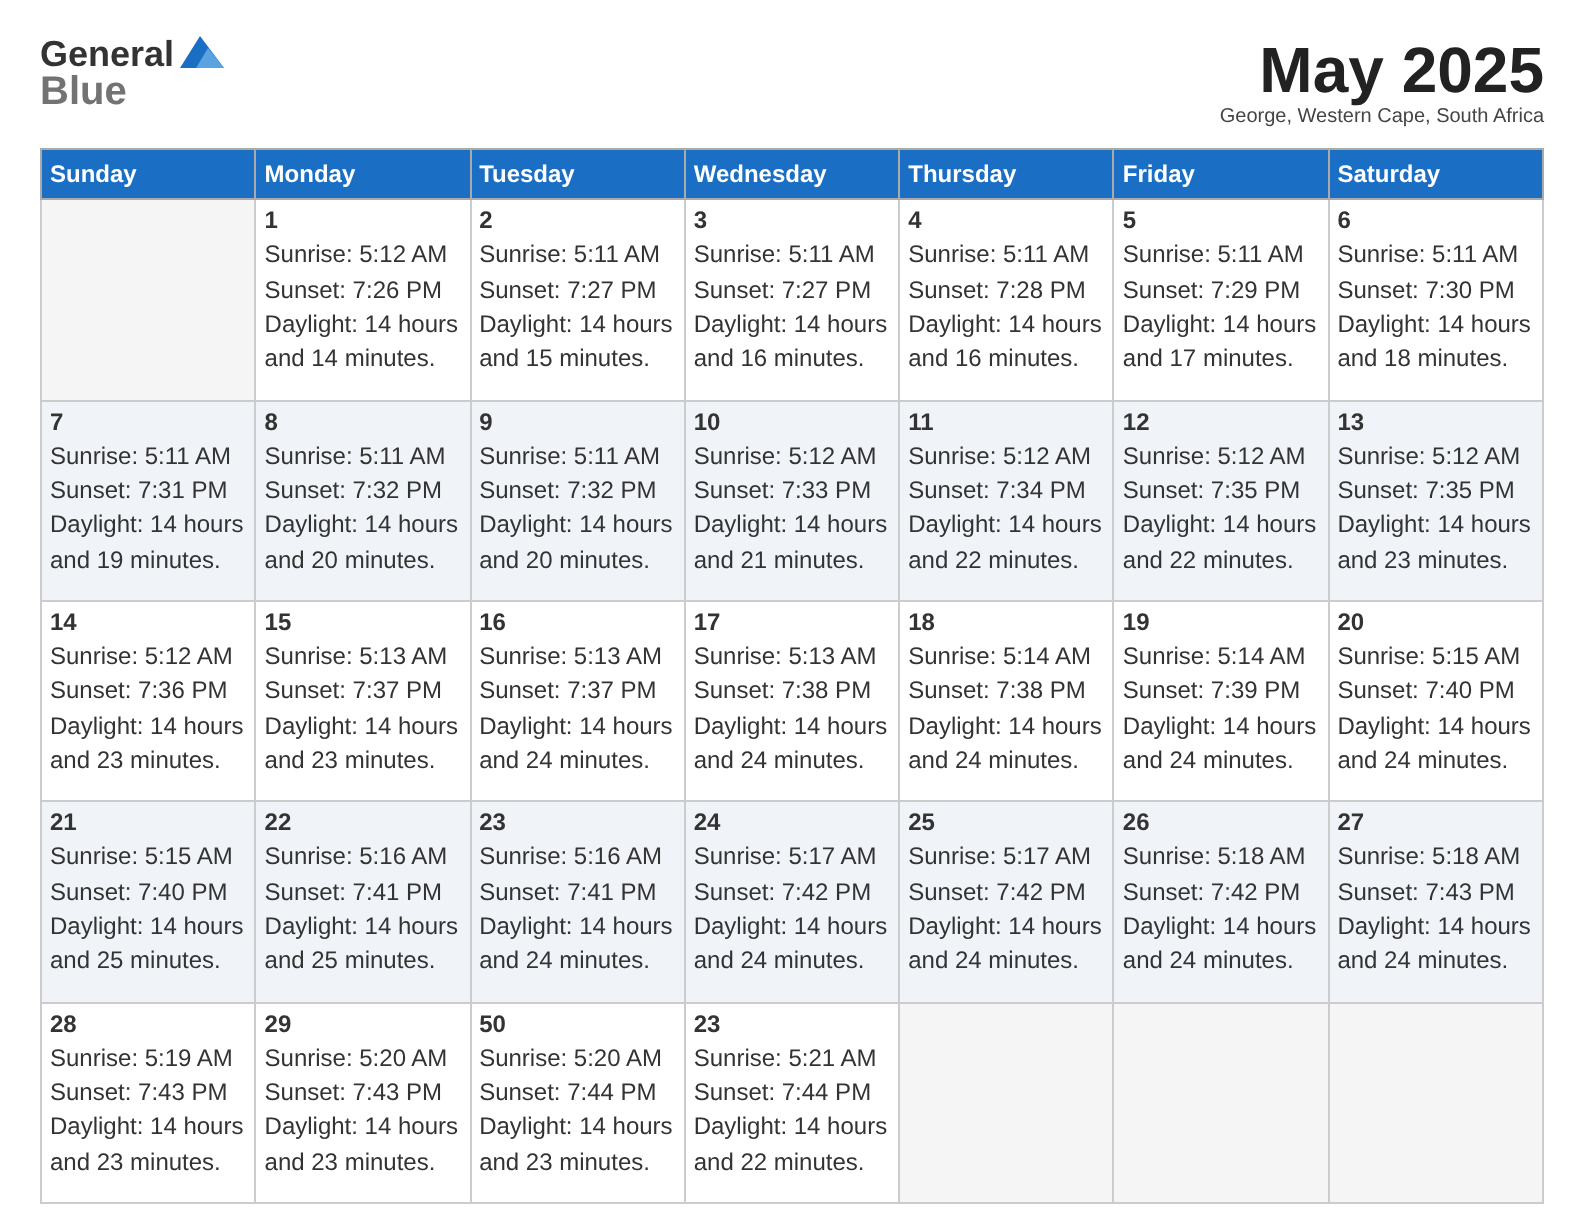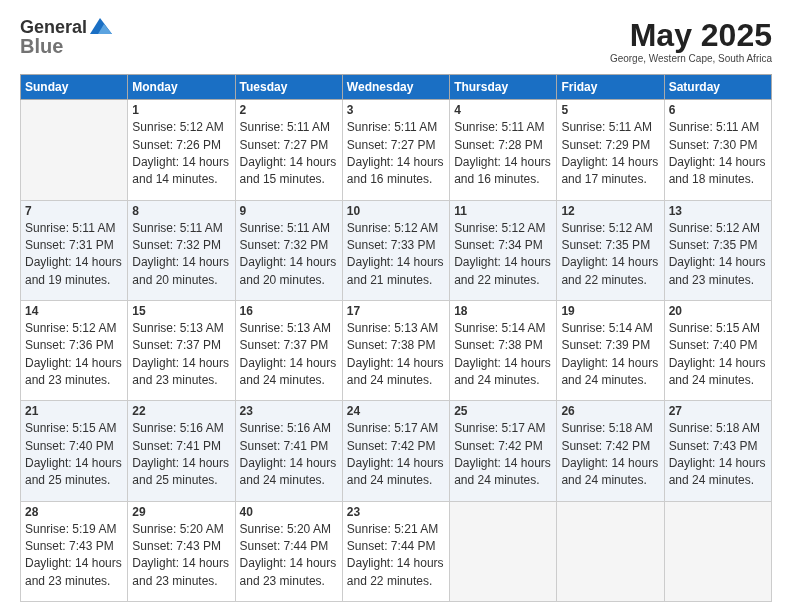--- a/index.html
+++ b/index.html
@@ -256,21 +256,21 @@
         <tr class="row-even">
           <td>
             <span class="day-num">28</span>
             <div class="cell-info">Sunrise: 5:19 AM<br>Sunset: 7:43 PM<br>Daylight: 14 hours<br>and 23 minutes.</div>
           </td>
           <td>
             <span class="day-num">29</span>
             <div class="cell-info">Sunrise: 5:20 AM<br>Sunset: 7:43 PM<br>Daylight: 14 hours<br>and 23 minutes.</div>
           </td>
           <td>
-            <span class="day-num">40</span>
+            <span class="day-num">50</span>
             <div class="cell-info">Sunrise: 5:20 AM<br>Sunset: 7:44 PM<br>Daylight: 14 hours<br>and 23 minutes.</div>
           </td>
           <td>
             <span class="day-num">23</span>
             <div class="cell-info">Sunrise: 5:21 AM<br>Sunset: 7:44 PM<br>Daylight: 14 hours<br>and 22 minutes.</div>
           </td>
           <td class="empty"></td>
           <td class="empty"></td>
           <td class="empty"></td>
         </tr>

